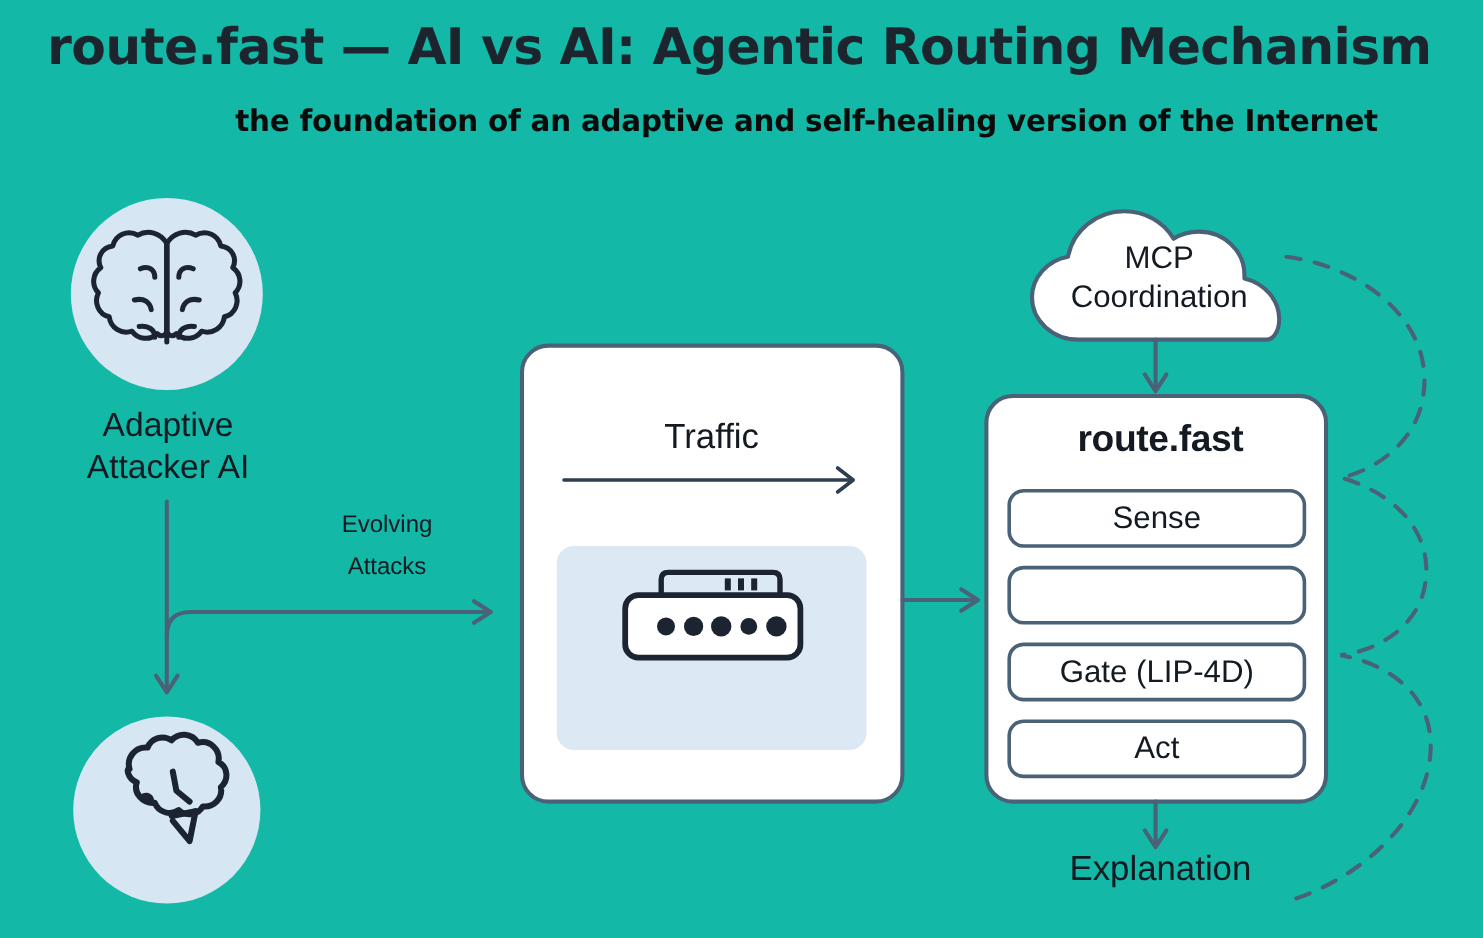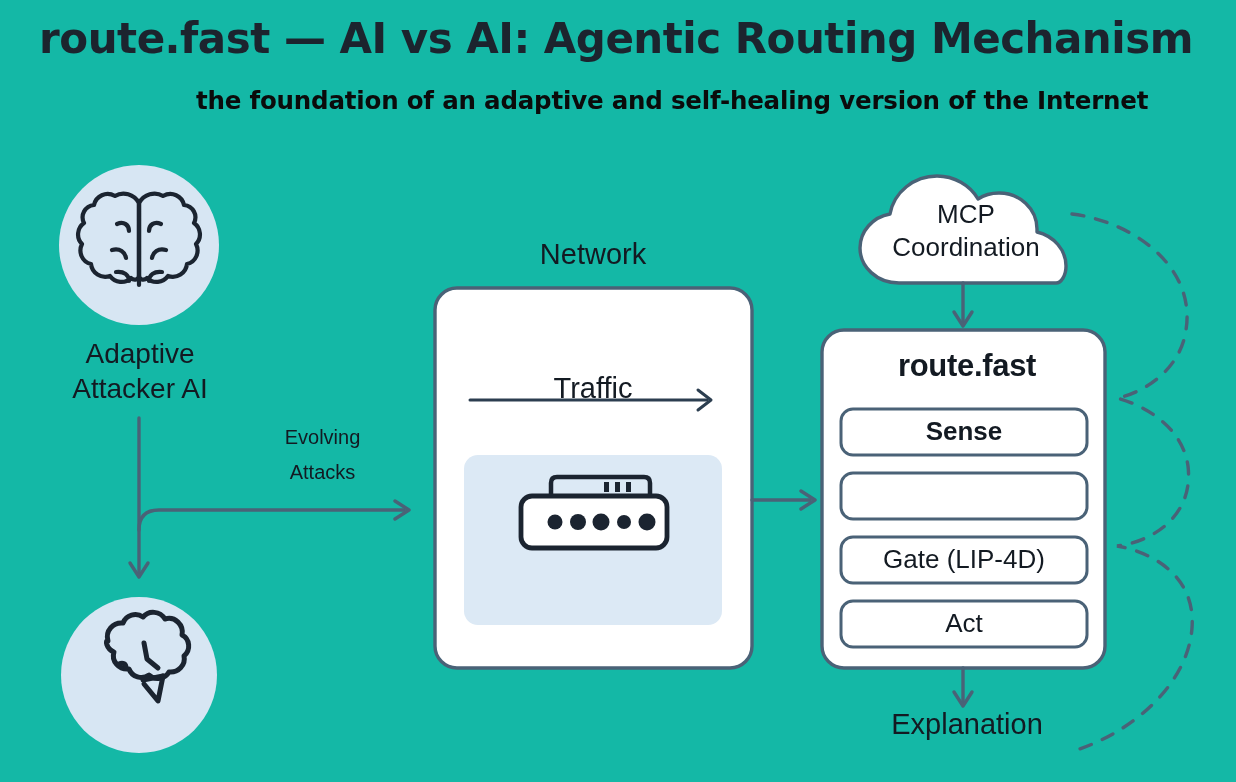--- a/index.html
+++ b/index.html
@@ -87,21 +87,20 @@
     left: 463px;
     top: 238px;
     width: 260px;
     font-size: 29px;
   }
   #traffic-label {
     left: 463px;
     top: 348px;
     width: 260px;
     font-size: 29px;
-    margin-top: 24px;
   }
   #mcp-label {
     left: 866px;
     top: 198px;
     width: 200px;
     font-size: 26px;
     line-height: 33px;
     white-space: normal;
   }
   #routefast-title {
@@ -122,21 +121,21 @@
   .stage-label {
     position: absolute;
     color: #131a22;
     font-family: "Liberation Sans", sans-serif;
     font-size: 26px;
     text-align: center;
     white-space: nowrap;
     width: 246px;
     left: 841px;
   }
-  #stage-0 { top: 416px; font-weight: bold; }
+  #stage-0 { top: 416px; }
   #stage-1 { top: 480px; }
   #stage-2 { top: 544px; }
   #stage-3 { top: 608px; }
 </style>
 </head>
 <body>
 
 <div id="canvas">
 
   <div id="title" class="lbl">route.fast — AI vs AI: Agentic Routing Mechanism</div>
@@ -270,21 +269,20 @@
   <div class="lbl" id="attacker-label">
     <span>Adaptive</span><br>
     <span>Attacker AI</span>
   </div>
 
   <div class="lbl" id="evolving-label">
     <span>Evolving</span><br>
     <span>Attacks</span>
   </div>
 
-  <div class="lbl" id="network-label">Network</div>
   <div class="lbl" id="traffic-label">Traffic</div>
 
   <div class="lbl" id="mcp-label">
     <span>MCP</span><br>
     <span>Coordination</span>
   </div>
 
   <div class="lbl" id="routefast-title">route.fast</div>
 
   <div class="stage-label" id="stage-0">Sense</div>

